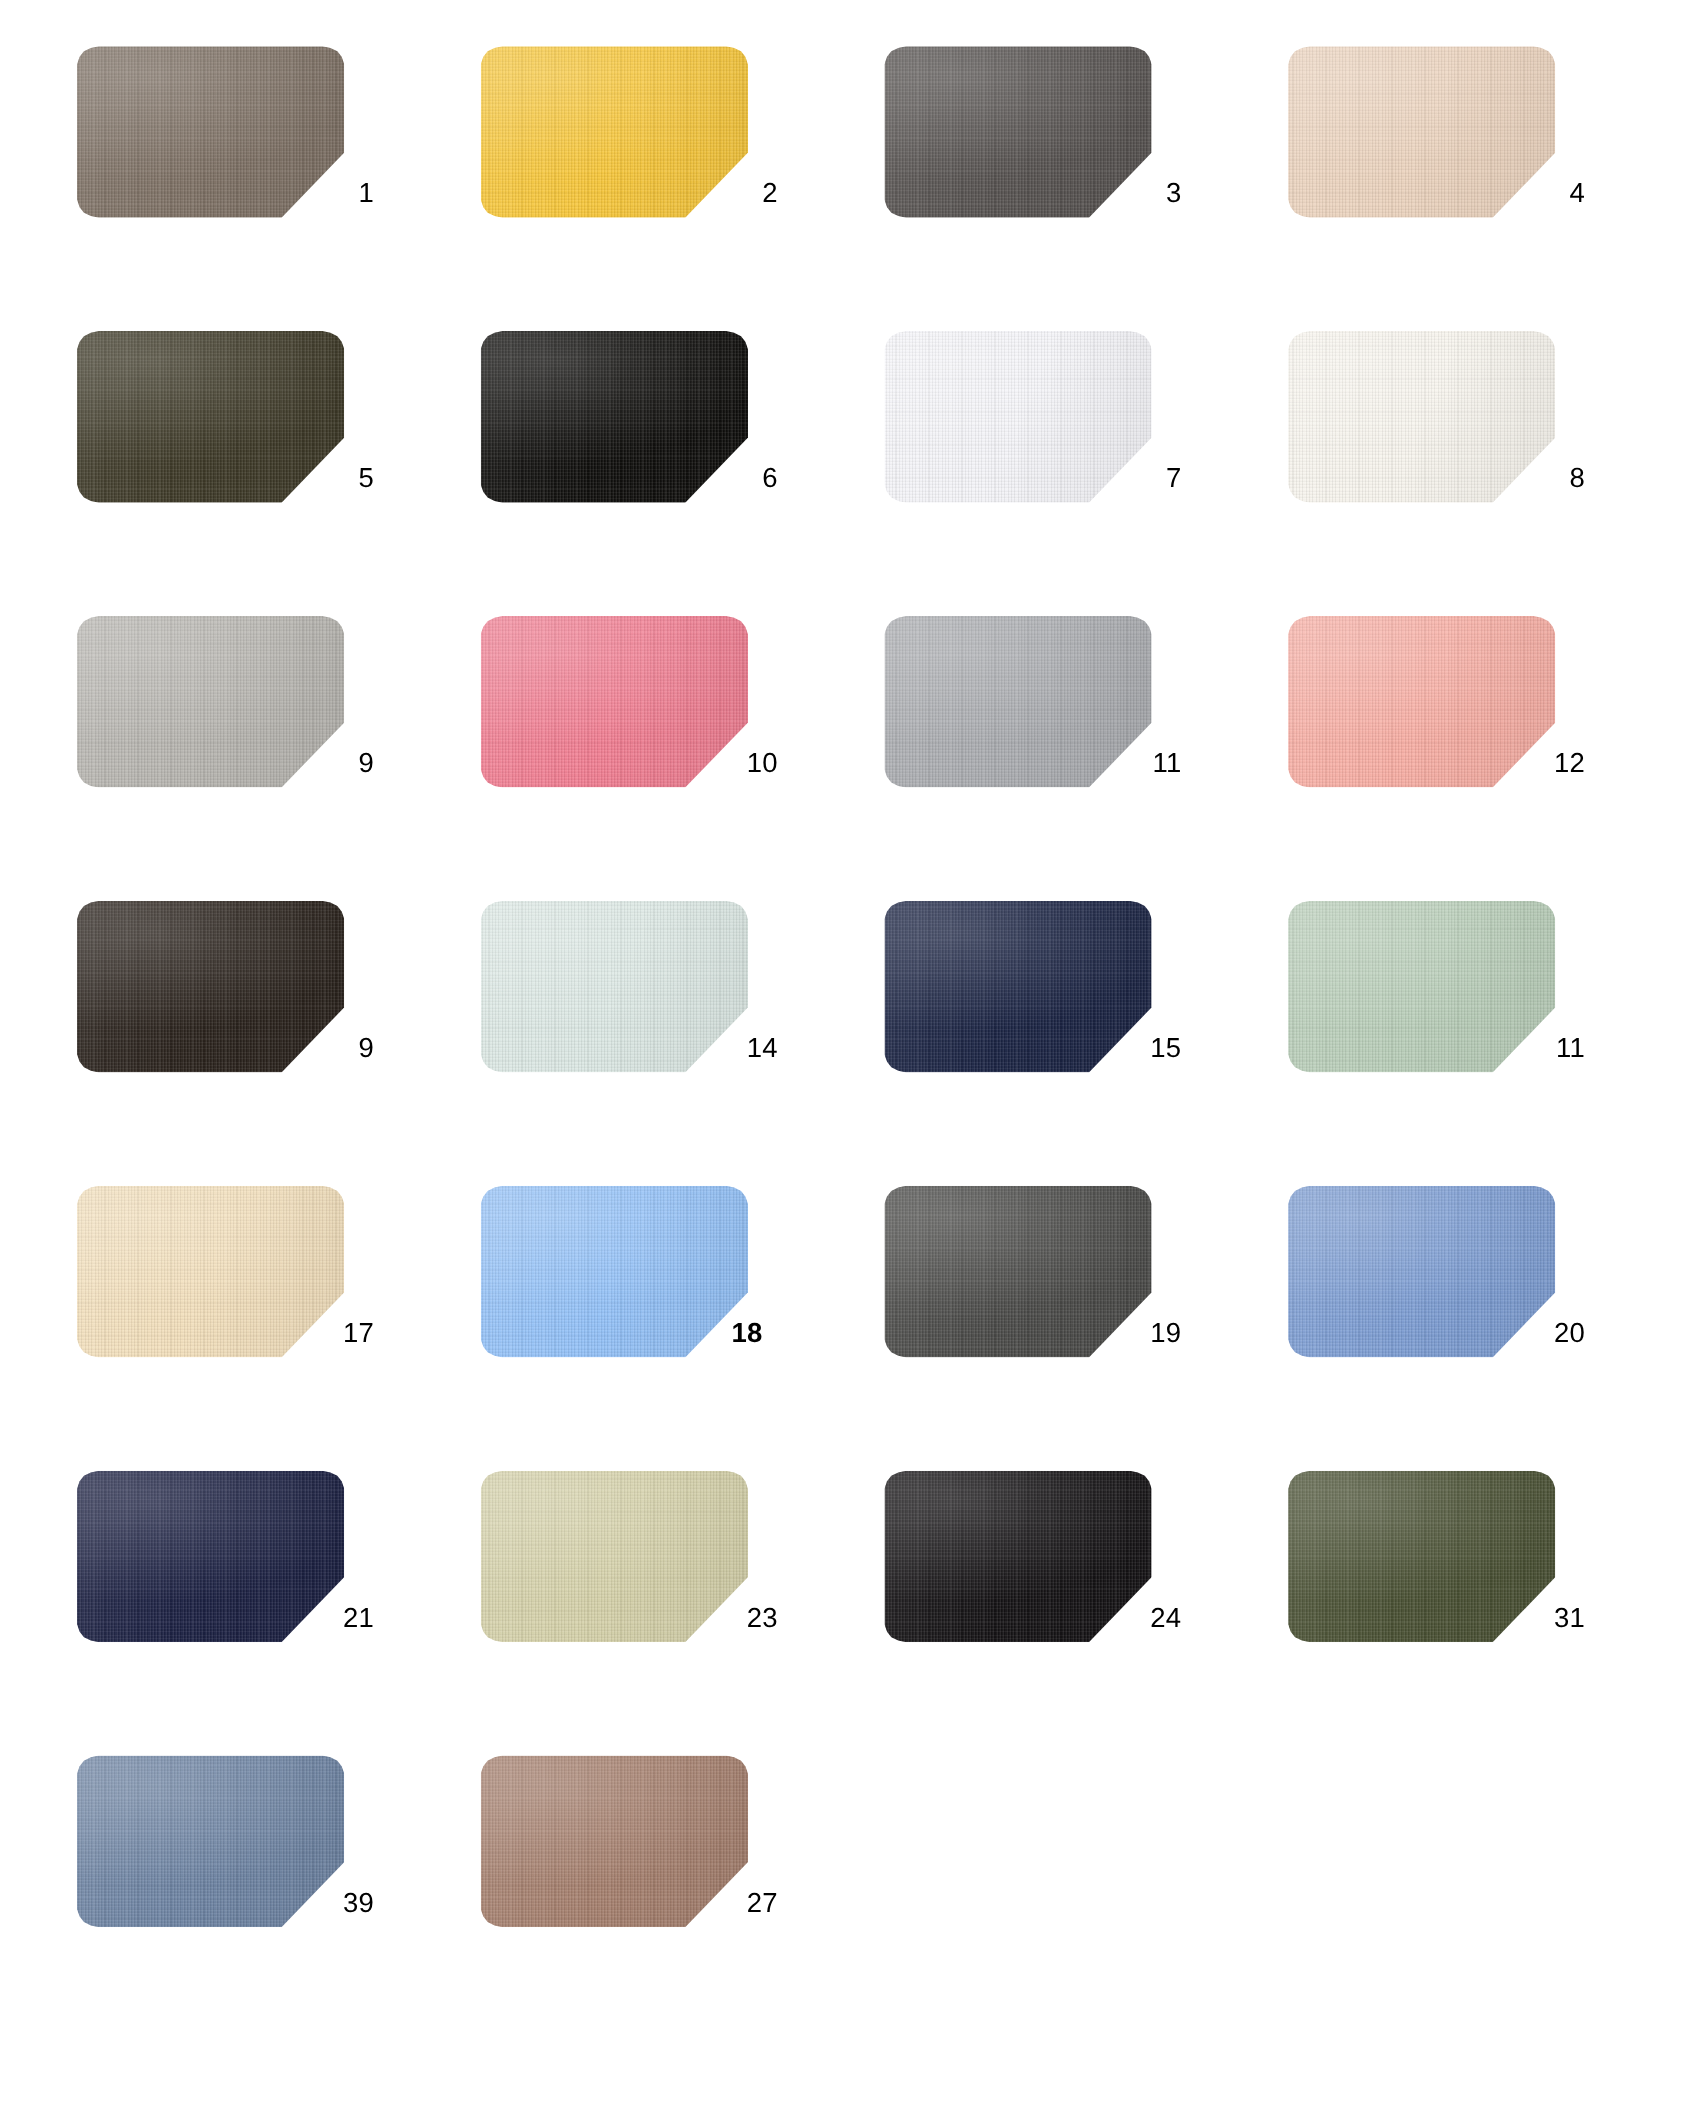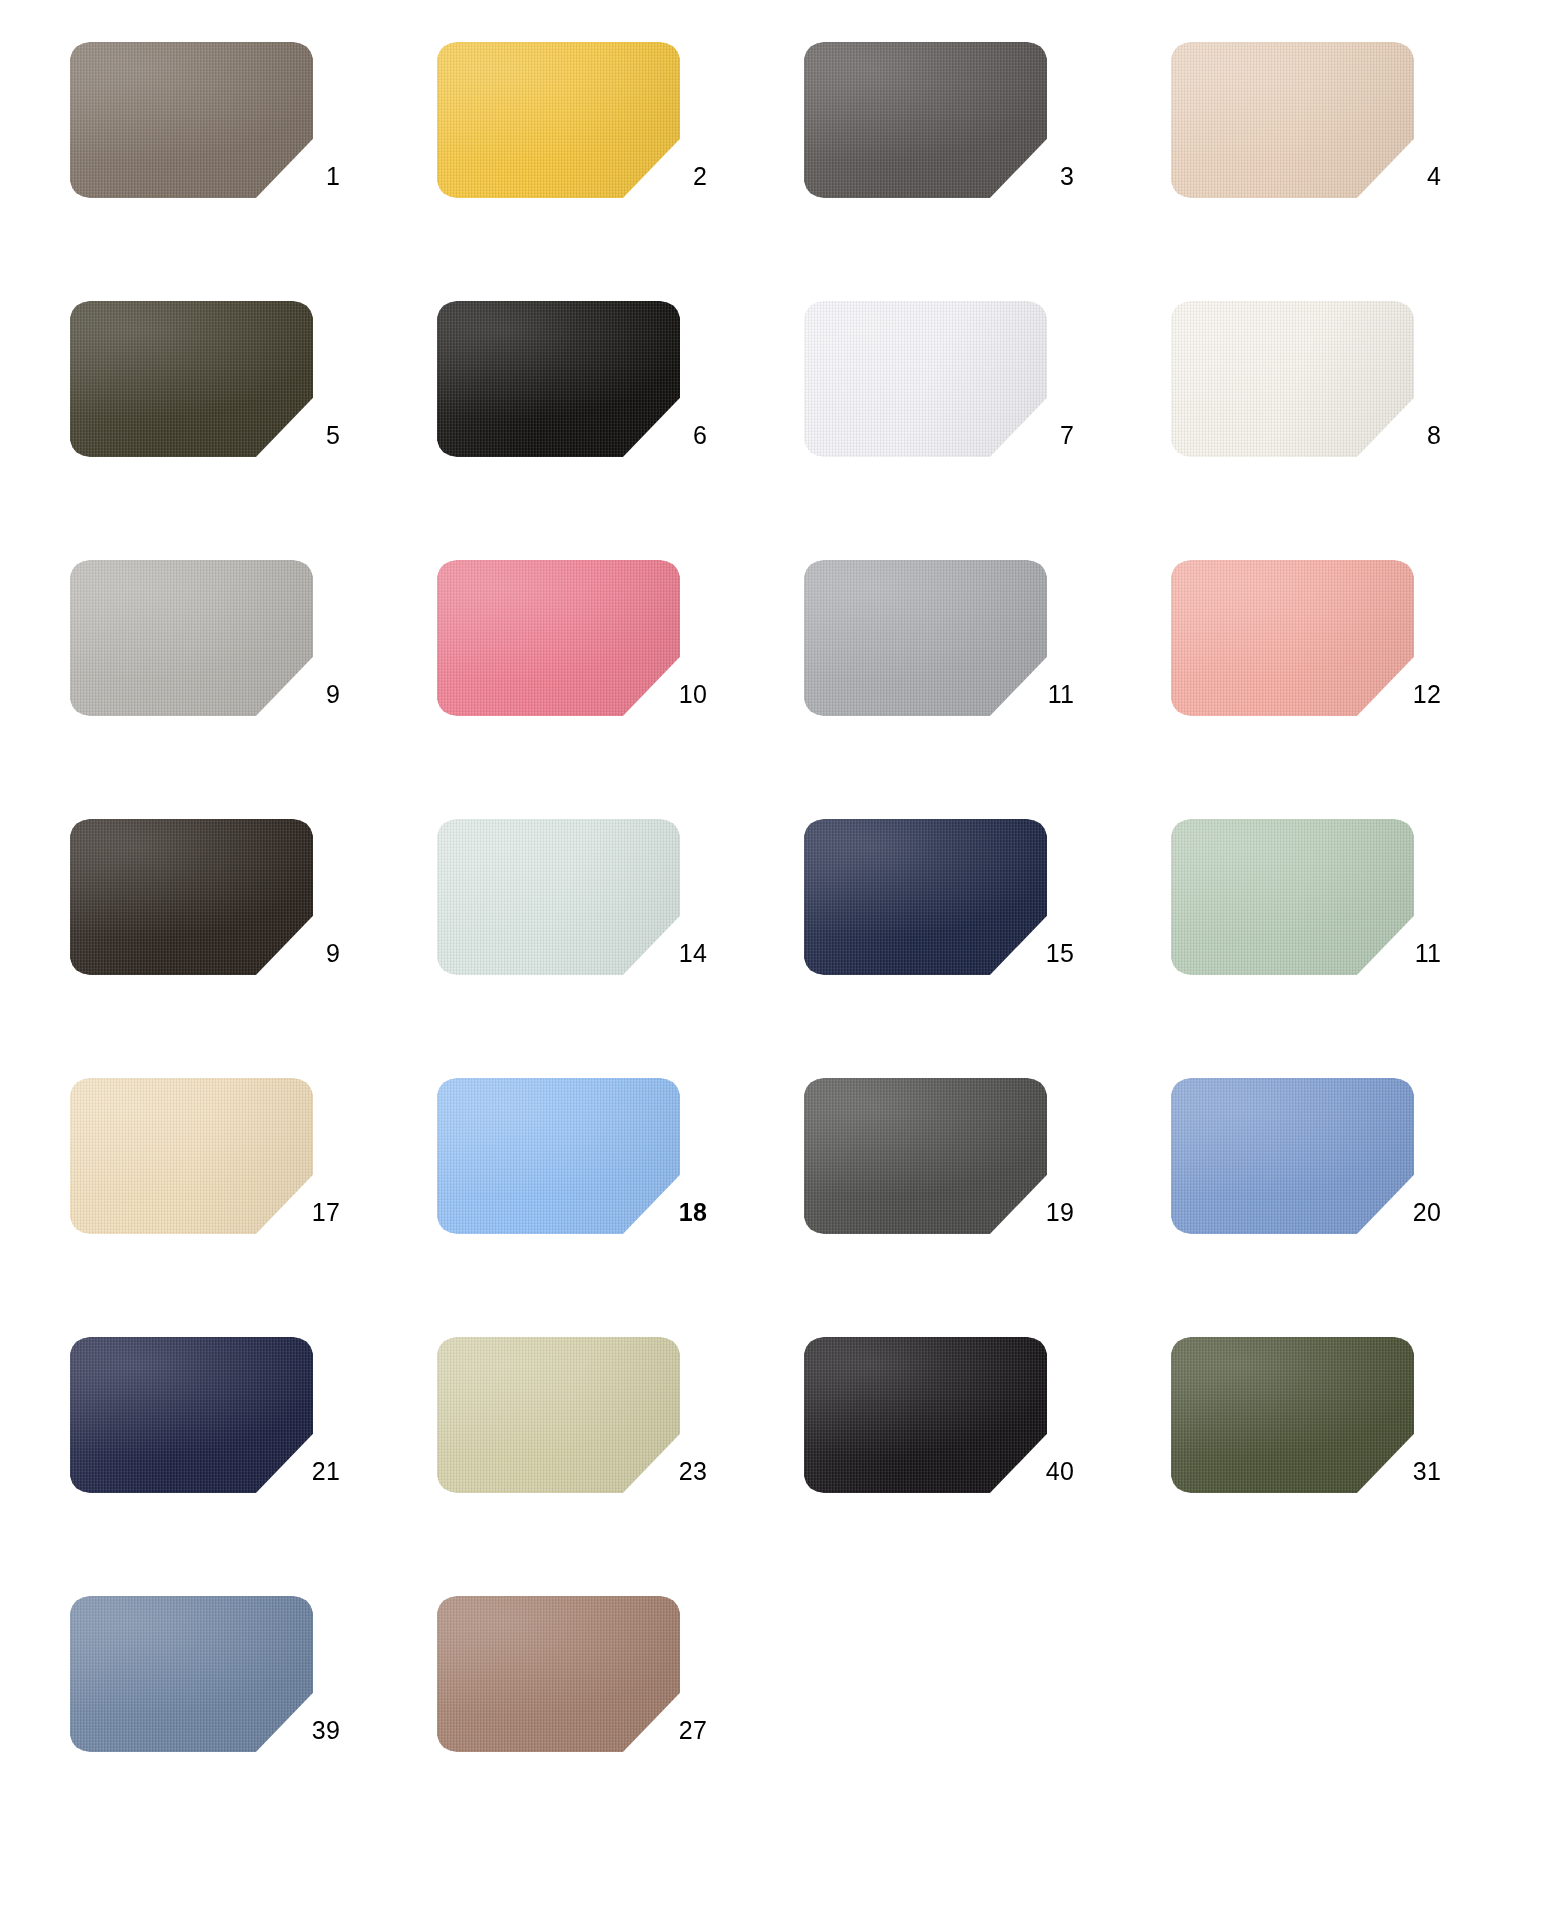--- a/index.html
+++ b/index.html
@@ -105,20 +105,21 @@
     font-size: 25px;
     line-height: 1;
     font-weight: 400;
     color: #000000;
     letter-spacing: 0.2px;
     white-space: nowrap;
   }
 
   .swatch-number.is-emphasis {
     font-weight: 700;
+    text-align: center;
   }
 </style>
 </head>
 <body>
 
 <div id="swatch-sheet">
   <div class="swatch-grid">
       <div class="swatch-cell">
         <div class="swatch-chip" style="background: rgb(126, 113, 101);"></div>
         <div class="swatch-number">1</div>
@@ -202,21 +203,21 @@
       <div class="swatch-cell">
         <div class="swatch-chip" style="background: rgb(28, 33, 67);"></div>
         <div class="swatch-number">21</div>
       </div>
       <div class="swatch-cell">
         <div class="swatch-chip" style="background: rgb(213, 209, 170);"></div>
         <div class="swatch-number">23</div>
       </div>
       <div class="swatch-cell">
         <div class="swatch-chip" style="background: rgb(21, 19, 21);"></div>
-        <div class="swatch-number">40</div>
+        <div class="swatch-number">24</div>
       </div>
       <div class="swatch-cell">
         <div class="swatch-chip" style="background: rgb(74, 81, 52);"></div>
         <div class="swatch-number">31</div>
       </div>
       <div class="swatch-cell">
         <div class="swatch-chip" style="background: rgb(110, 132, 163);"></div>
         <div class="swatch-number">39</div>
       </div>
       <div class="swatch-cell">

